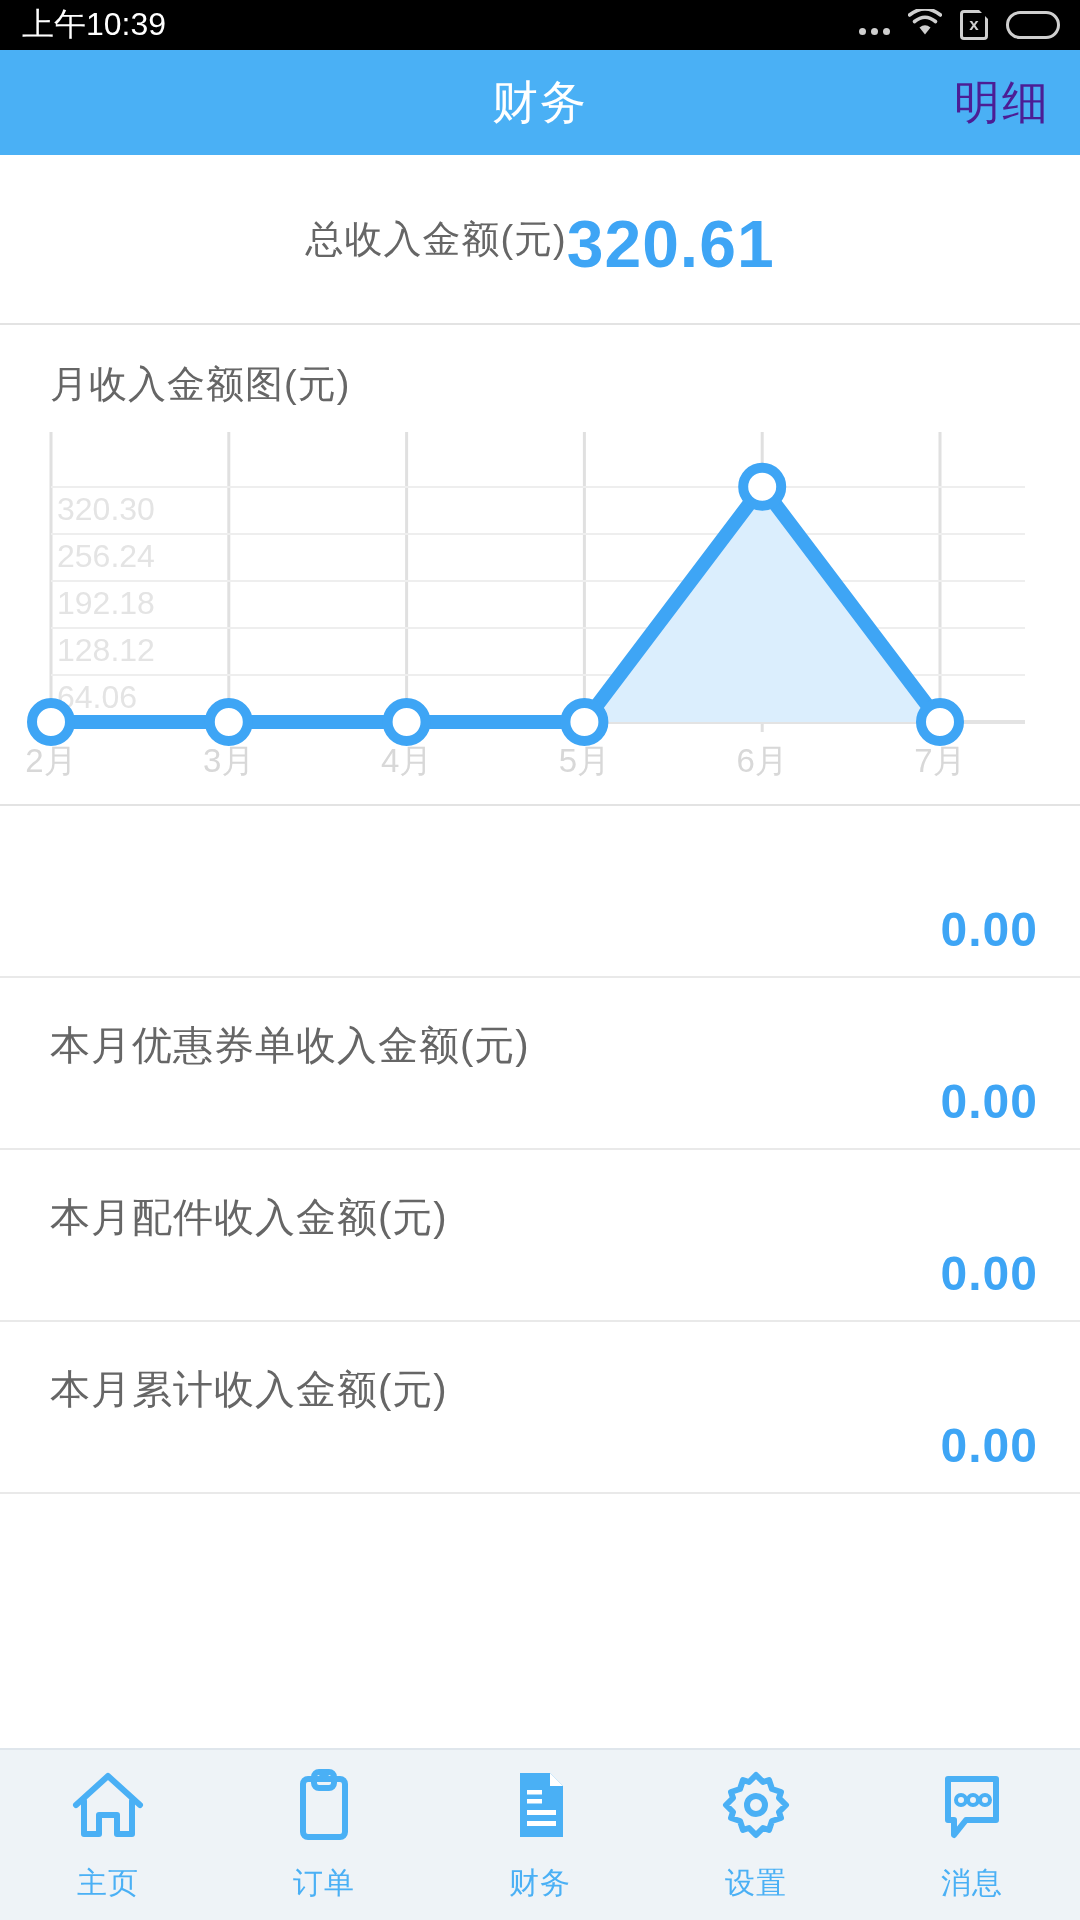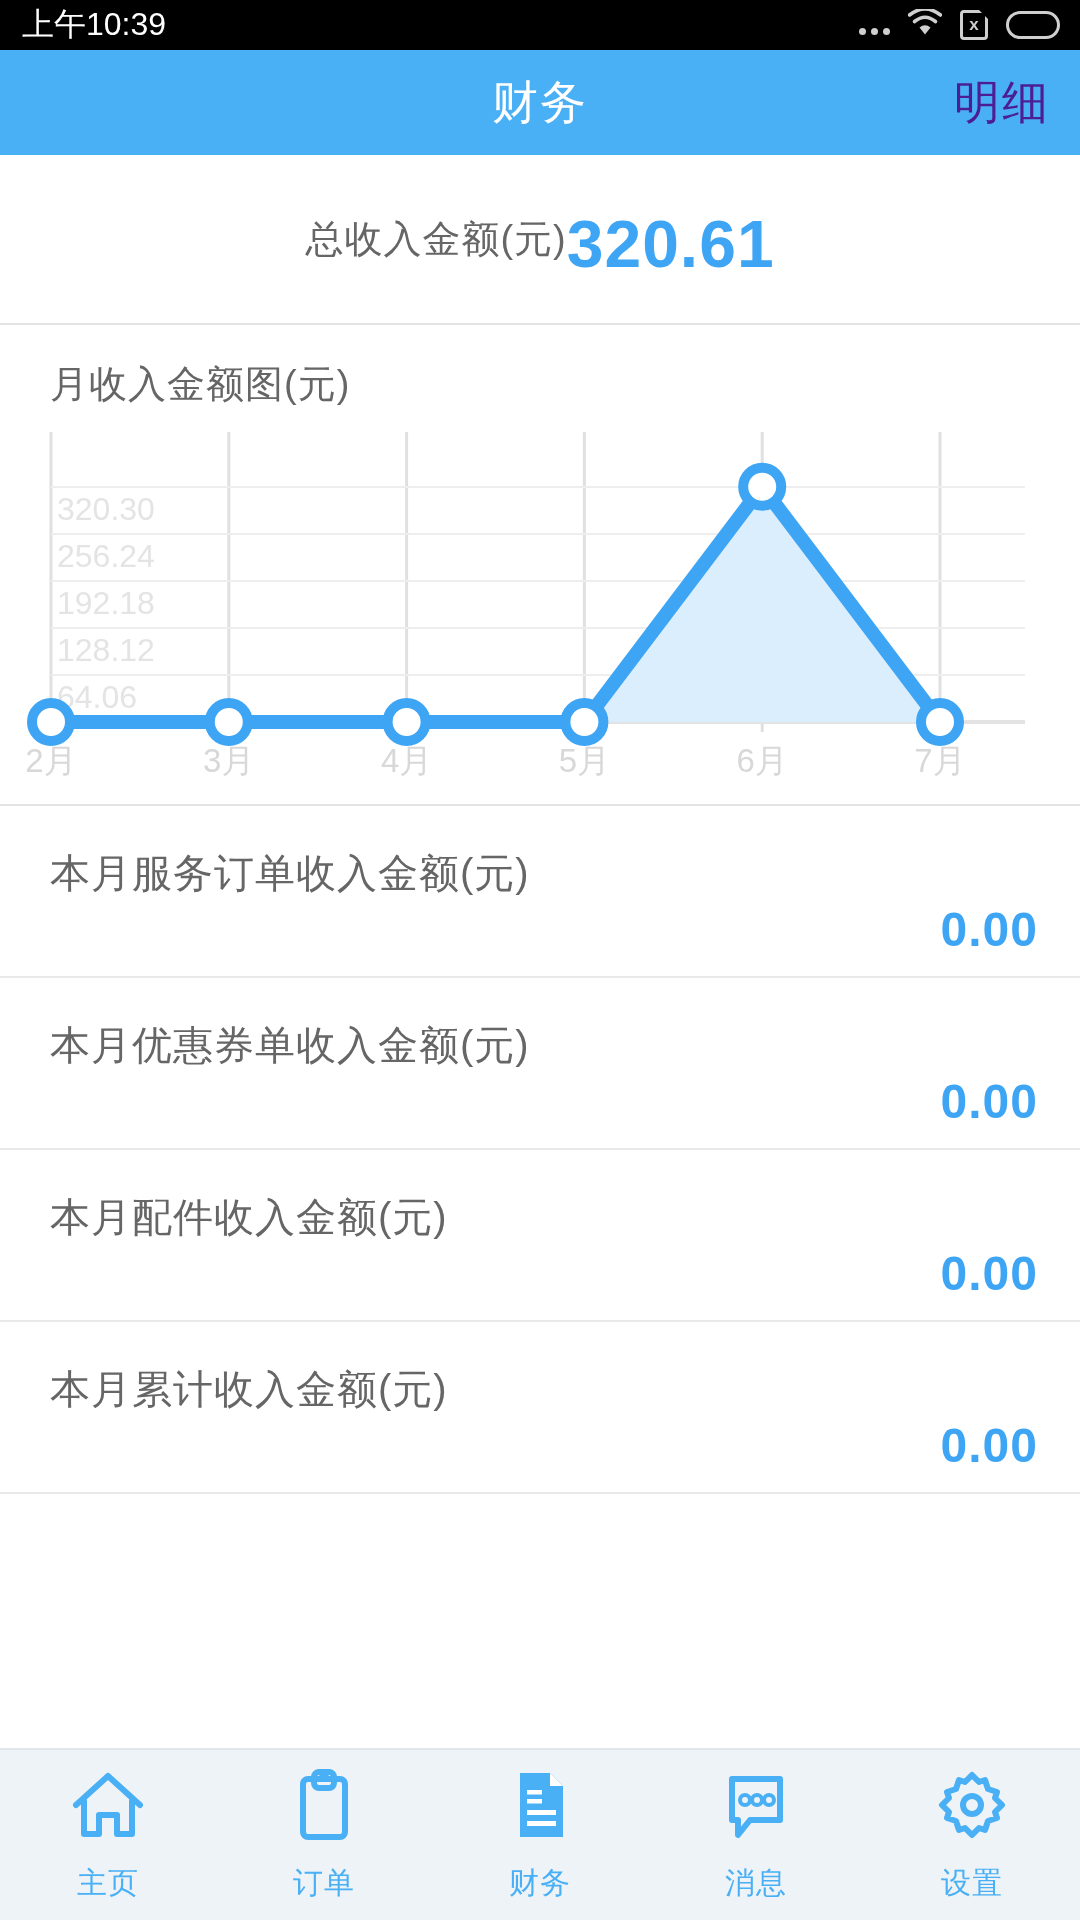--- a/index.html
+++ b/index.html
@@ -154,21 +154,20 @@
         <text x="584.4000000000001" y="362" fill="#d8d8d8" font-size="33" text-anchor="middle" font-family="&quot;Liberation Sans&quot;,sans-serif">5月</text>
         <circle cx="762.2" cy="76.77255697783326" r="19" fill="#ffffff" stroke="#3ea5f5" stroke-width="10"></circle>
         <text x="762.2" y="362" fill="#d8d8d8" font-size="33" text-anchor="middle" font-family="&quot;Liberation Sans&quot;,sans-serif">6月</text>
         <circle cx="940" cy="312" r="19" fill="#ffffff" stroke="#3ea5f5" stroke-width="10"></circle>
         <text x="940" y="362" fill="#d8d8d8" font-size="33" text-anchor="middle" font-family="&quot;Liberation Sans&quot;,sans-serif">7月</text>
       </svg>
   </div>
 </div>
 
 <div class="row">
-  <div class="lbl">本月服务订单收入金额(元)</div>
   <div class="val">0.00</div>
 </div>
 <div class="row">
   <div class="lbl">本月优惠券单收入金额(元)</div>
   <div class="val">0.00</div>
 </div>
 <div class="row">
   <div class="lbl">本月配件收入金额(元)</div>
   <div class="val">0.00</div>
 </div>
@@ -210,34 +209,34 @@
         <rect x="27" y="43" width="29" height="5" fill="#fff"></rect>
         <rect x="27" y="54" width="29" height="5" fill="#fff"></rect>
       </svg>
     </span>
     <span class="tlabel">财务</span>
   </div>
 
   <div class="tab">
     <span>
       <svg width="80" height="76" viewBox="0 0 80 76">
+        <g stroke="#4ab0f5" stroke-width="6" fill="none">
+          <path d="M40 8 L47 15 L53 13 L56 22 L65 25 L63 31 L70 38 L63 45 L65 51 L56 54 L53 63 L47 61 L40 68 L33 61 L27 63 L24 54 L15 51 L17 45 L10 38 L17 31 L15 25 L24 22 L27 13 L33 15 Z" stroke-linejoin="round"></path>
+          <circle cx="40" cy="38" r="9"></circle>
+        </g>
+      </svg>
+    </span>
+    <span class="tlabel">设置</span>
+  </div>
+
+  <div class="tab">
+    <span>
+      <svg width="80" height="76" viewBox="0 0 80 76">
         <path d="M16 12 H64 V53 H34 L22 68 L22 53 H16 Z" stroke="#4ab0f5" stroke-width="6" fill="none" stroke-linejoin="round"></path>
         <circle cx="29" cy="33" r="5" stroke="#4ab0f5" stroke-width="4" fill="none"></circle>
         <circle cx="41" cy="33" r="5" stroke="#4ab0f5" stroke-width="4" fill="none"></circle>
         <circle cx="53" cy="33" r="5" stroke="#4ab0f5" stroke-width="4" fill="none"></circle>
       </svg>
     </span>
     <span class="tlabel">消息</span>
   </div>
 
-  <div class="tab">
-    <span>
-      <svg width="80" height="76" viewBox="0 0 80 76">
-        <g stroke="#4ab0f5" stroke-width="6" fill="none">
-          <path d="M40 8 L47 15 L53 13 L56 22 L65 25 L63 31 L70 38 L63 45 L65 51 L56 54 L53 63 L47 61 L40 68 L33 61 L27 63 L24 54 L15 51 L17 45 L10 38 L17 31 L15 25 L24 22 L27 13 L33 15 Z" stroke-linejoin="round"></path>
-          <circle cx="40" cy="38" r="9"></circle>
-        </g>
-      </svg>
-    </span>
-    <span class="tlabel">设置</span>
-  </div>
-
 </div>
 
 </body></html>

